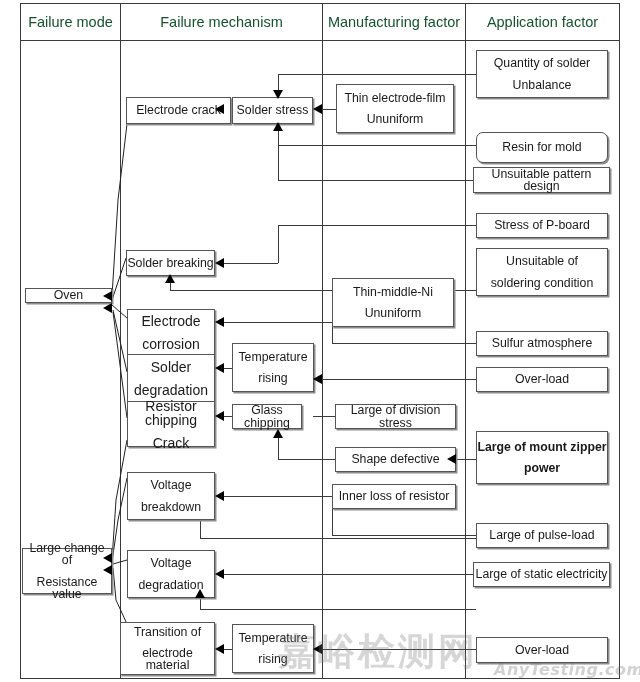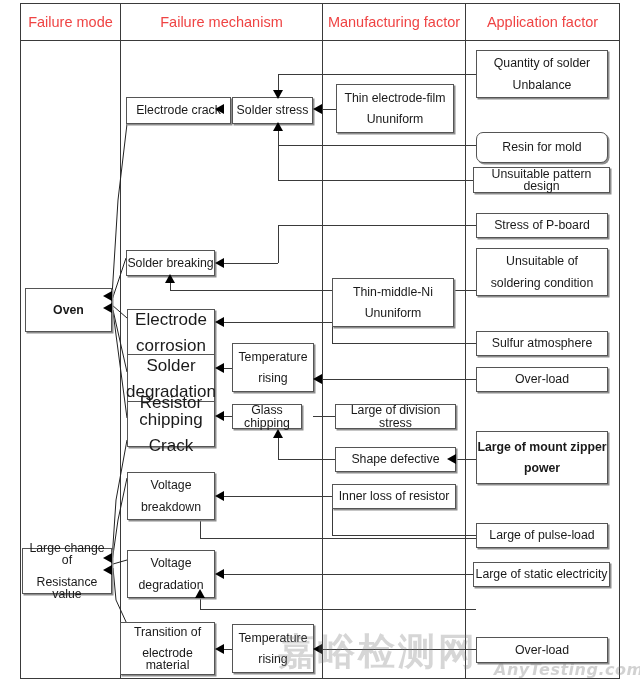--- a/index.html
+++ b/index.html
@@ -5,35 +5,35 @@
   html,body{margin:0;padding:0;background:#ffffff;}
   body{width:640px;height:682px;font-family:"Liberation Sans",sans-serif;color:#000;}
   #root{position:relative;width:640px;height:682px;overflow:hidden;background:#fff;}
 
   
   .frame{position:absolute;border:1px solid #3a3a3a;box-sizing:border-box;}
   .vline{position:absolute;width:1px;background:#3a3a3a;}
   .hline{position:absolute;height:1px;background:#3a3a3a;}
 
   .hdr{position:absolute;display:flex;align-items:center;justify-content:center;
-       font-size:14.5px;color:#ef4444;letter-spacing:0px;text-align:right;}
+       font-size:14.5px;color:#14532d;letter-spacing:0px;text-align:right;}
 
   
   .node{position:absolute;box-sizing:border-box;border:1px solid #555;background:#fff;
         display:flex;flex-direction:column;align-items:center;justify-content:center;
         font-size:12.3px;color:#1a1a1a;text-align:center;line-height:1.0;z-index:6;
         box-shadow:1.5px 1.5px 0 #8d8d8d;}
   .node .ln{display:block;width:100%;}
   .node .ln + .ln{margin-top:9px;}
 
   
   .stack{position:absolute;box-sizing:border-box;border:1px solid #555;background:#fff;z-index:6;
          box-shadow:1.5px 1.5px 0 #8d8d8d;}
   .stack .cell{box-sizing:border-box;display:flex;flex-direction:column;
-               align-items:center;justify-content:center;font-size:17px;color:#1a1a1a;
+               align-items:center;justify-content:center;font-size:14px;color:#1a1a1a;
                text-align:center;line-height:1.0;width:100%;}
   .stack .cell + .cell{border-top:1px solid #555;}
   .stack .cell .ln + .ln{margin-top:9px;}
 
   
   .wire{position:absolute;background:#3a3a3a;z-index:3;}
   .wh{height:1px;}
   .wv{width:1px;}
 
   
@@ -160,21 +160,21 @@
 
       <path d="M127,624 L116,600 L113,568"></path>
     </g>
   </svg>
 
   <div class="arr arr-l" style="left:103px;top:291px;"></div>
   <div class="arr arr-l" style="left:103px;top:303px;"></div>
   <div class="arr arr-l" style="left:103px;top:553px;"></div>
   <div class="arr arr-l" style="left:103px;top:565px;"></div>
 
-  <div class="node" style="left:25px;top:288px;width:87px;height:44px;font-weight:bold;">
+  <div class="node" style="left:25px;top:288px;width:87px;height:15px;">
     <span class="ln">Oven</span>
   </div>
 
   <div class="node" style="left:22px;top:548px;width:90px;height:46px;">
     <span class="ln">Large change of</span>
     <span class="ln">Resistance value</span>
   </div>
 
   <div class="node" style="left:126px;top:97px;width:105px;height:27px;">
     <span class="ln">Electrode crack</span>

